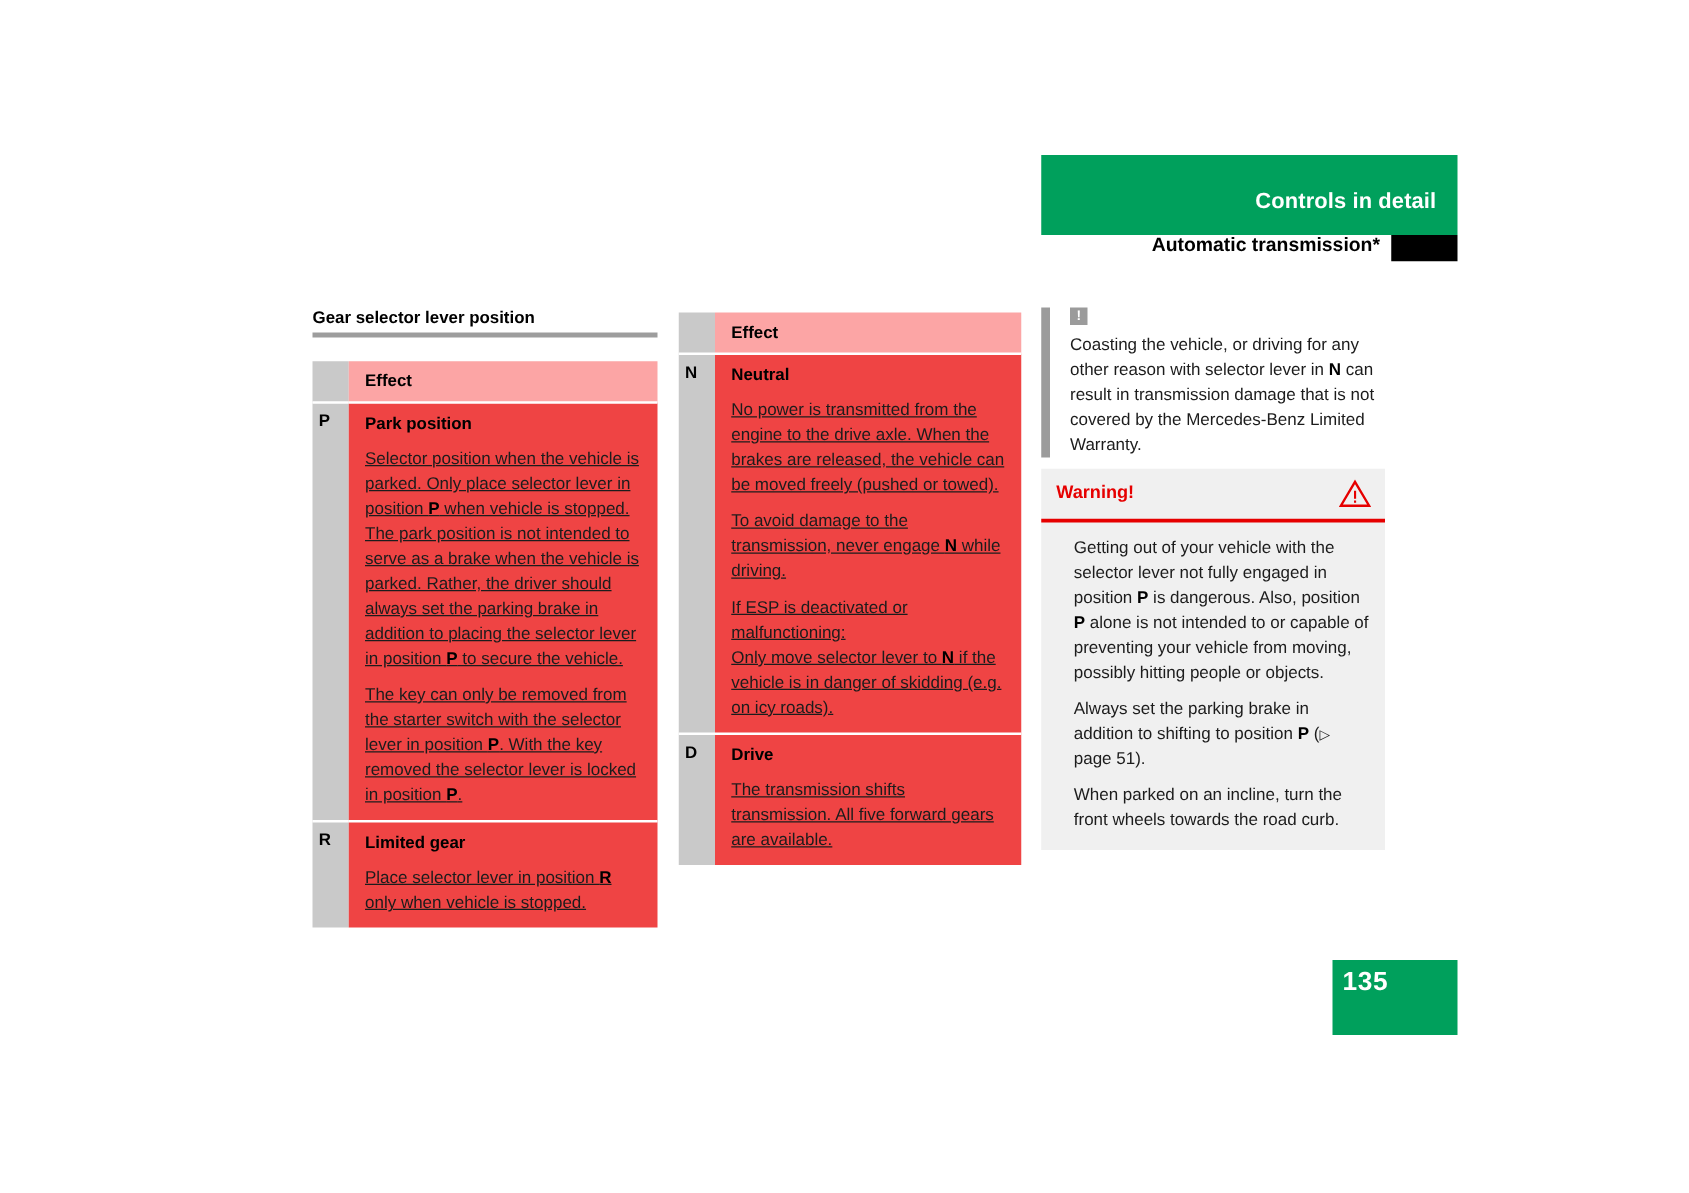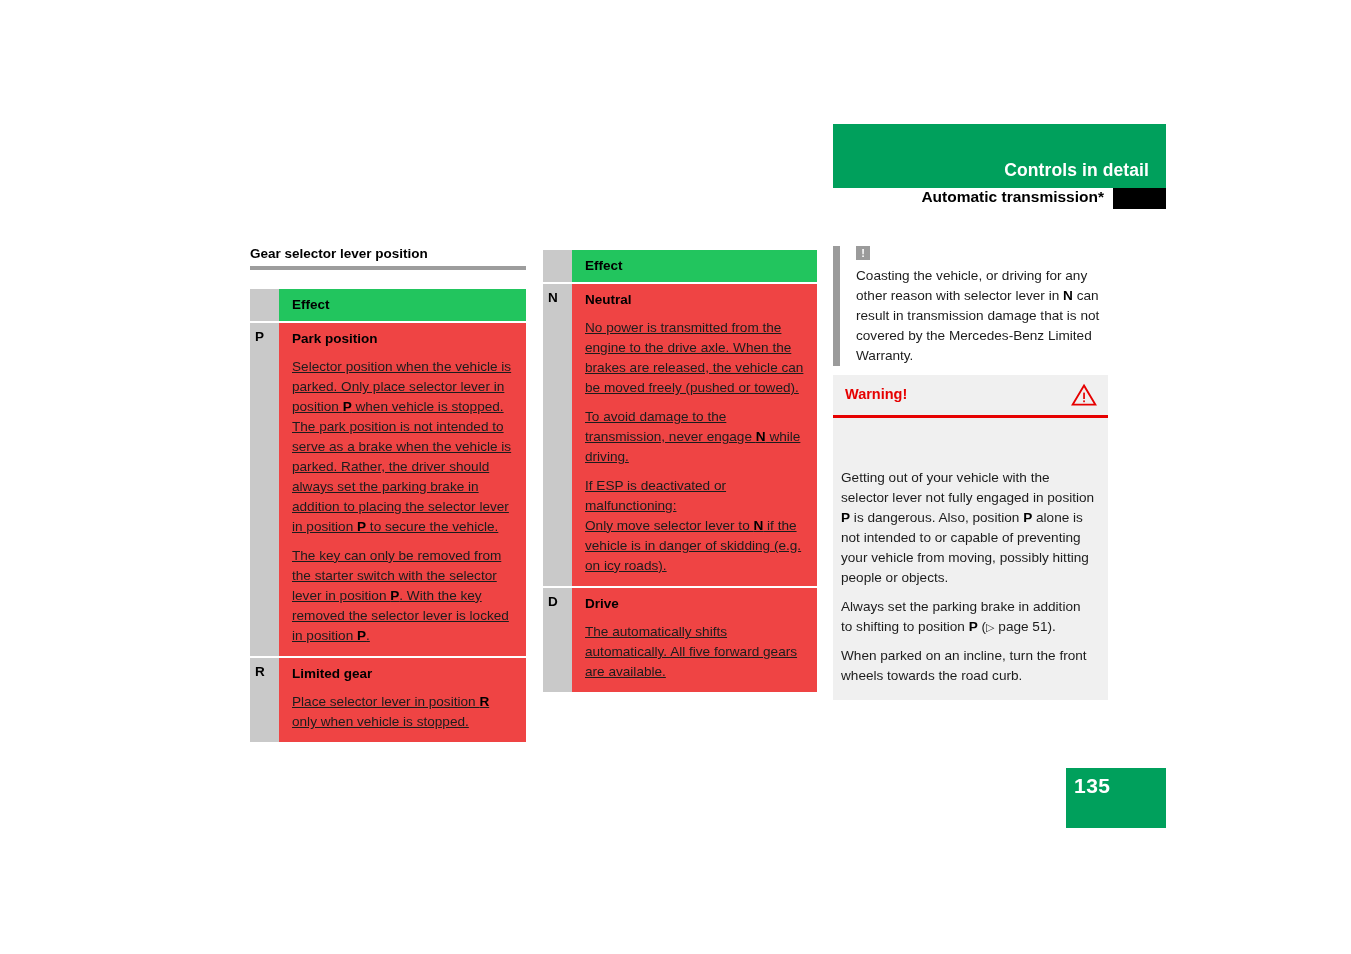--- a/index.html
+++ b/index.html
@@ -21,21 +21,21 @@
     position: absolute;
     left: 833px;
     top: 124px;
     width: 333px;
     height: 64px;
     background: #00a05c;
   }
   #header-section-title {
     position: absolute;
     right: 17px;
-    bottom: 7px;
+    bottom: 17px;
     color: #ffffff;
     font-size: 17.5px;
     font-weight: bold;
     letter-spacing: 0.1px;
     white-space: nowrap;
   }
   #header-subtitle-row {
     position: absolute;
     left: 833px;
     top: 188px;
@@ -129,21 +129,21 @@
     text-align: left;
   }
   .cell-letter .letter-inner {
     padding: 6px 0 0 5px;
   }
   .cell-body {
     background: #ef4444;
   }
   .row-header .cell-body,
   .row-header .cell-letter {
-    background: #22c55e;
+    background: #fca5a5;
   }
   .row-header .cell-letter { background: #c9c9c9; }
 
   .body-inner {
     padding: 6px 10px 10px 13px;
   }
   .row-header .body-inner {
     padding: 6px 10px 6px 13px;
   }
   .cell-title {
@@ -223,22 +223,21 @@
     font-weight: bold;
   }
   #warning-icon {
     position: absolute;
     right: 11px;
     top: 8px;
     width: 26px;
     height: 24px;
   }
   #warning-body {
-    padding: 10px 13px 14px 8px;
-    margin-top: 40px;
+    padding: 10px 13px 14px 26px;
   }
   #warning-body p {
     font-size: 13.6px;
     line-height: 1.47;
     color: #1c1c1c;
     margin: 9px 0 0 0;
   }
   #warning-body p:first-child { margin-top: 0; }
   #warning-body b { font-weight: bold; color: #000; }
   .ref-arrow { font-size: 11px; }
@@ -323,21 +322,21 @@
             </div>
           </td>
         </tr>
         <tr class="row-sep">
           <td class="cell-letter">
             <div class="letter-inner">D</div>
           </td>
           <td class="cell-body">
             <div class="body-inner">
               <div class="cell-title">Drive</div>
-              <p class="cell-para">The automatically shifts automatically. All five forward gears are available.</p>
+              <p class="cell-para">The transmission shifts transmission. All five forward gears are available.</p>
             </div>
           </td>
         </tr>
       </tbody>
   </table>
 </div>
 
 <div id="note-box">
   <div id="note-bar"></div>
   <div id="note-content">

